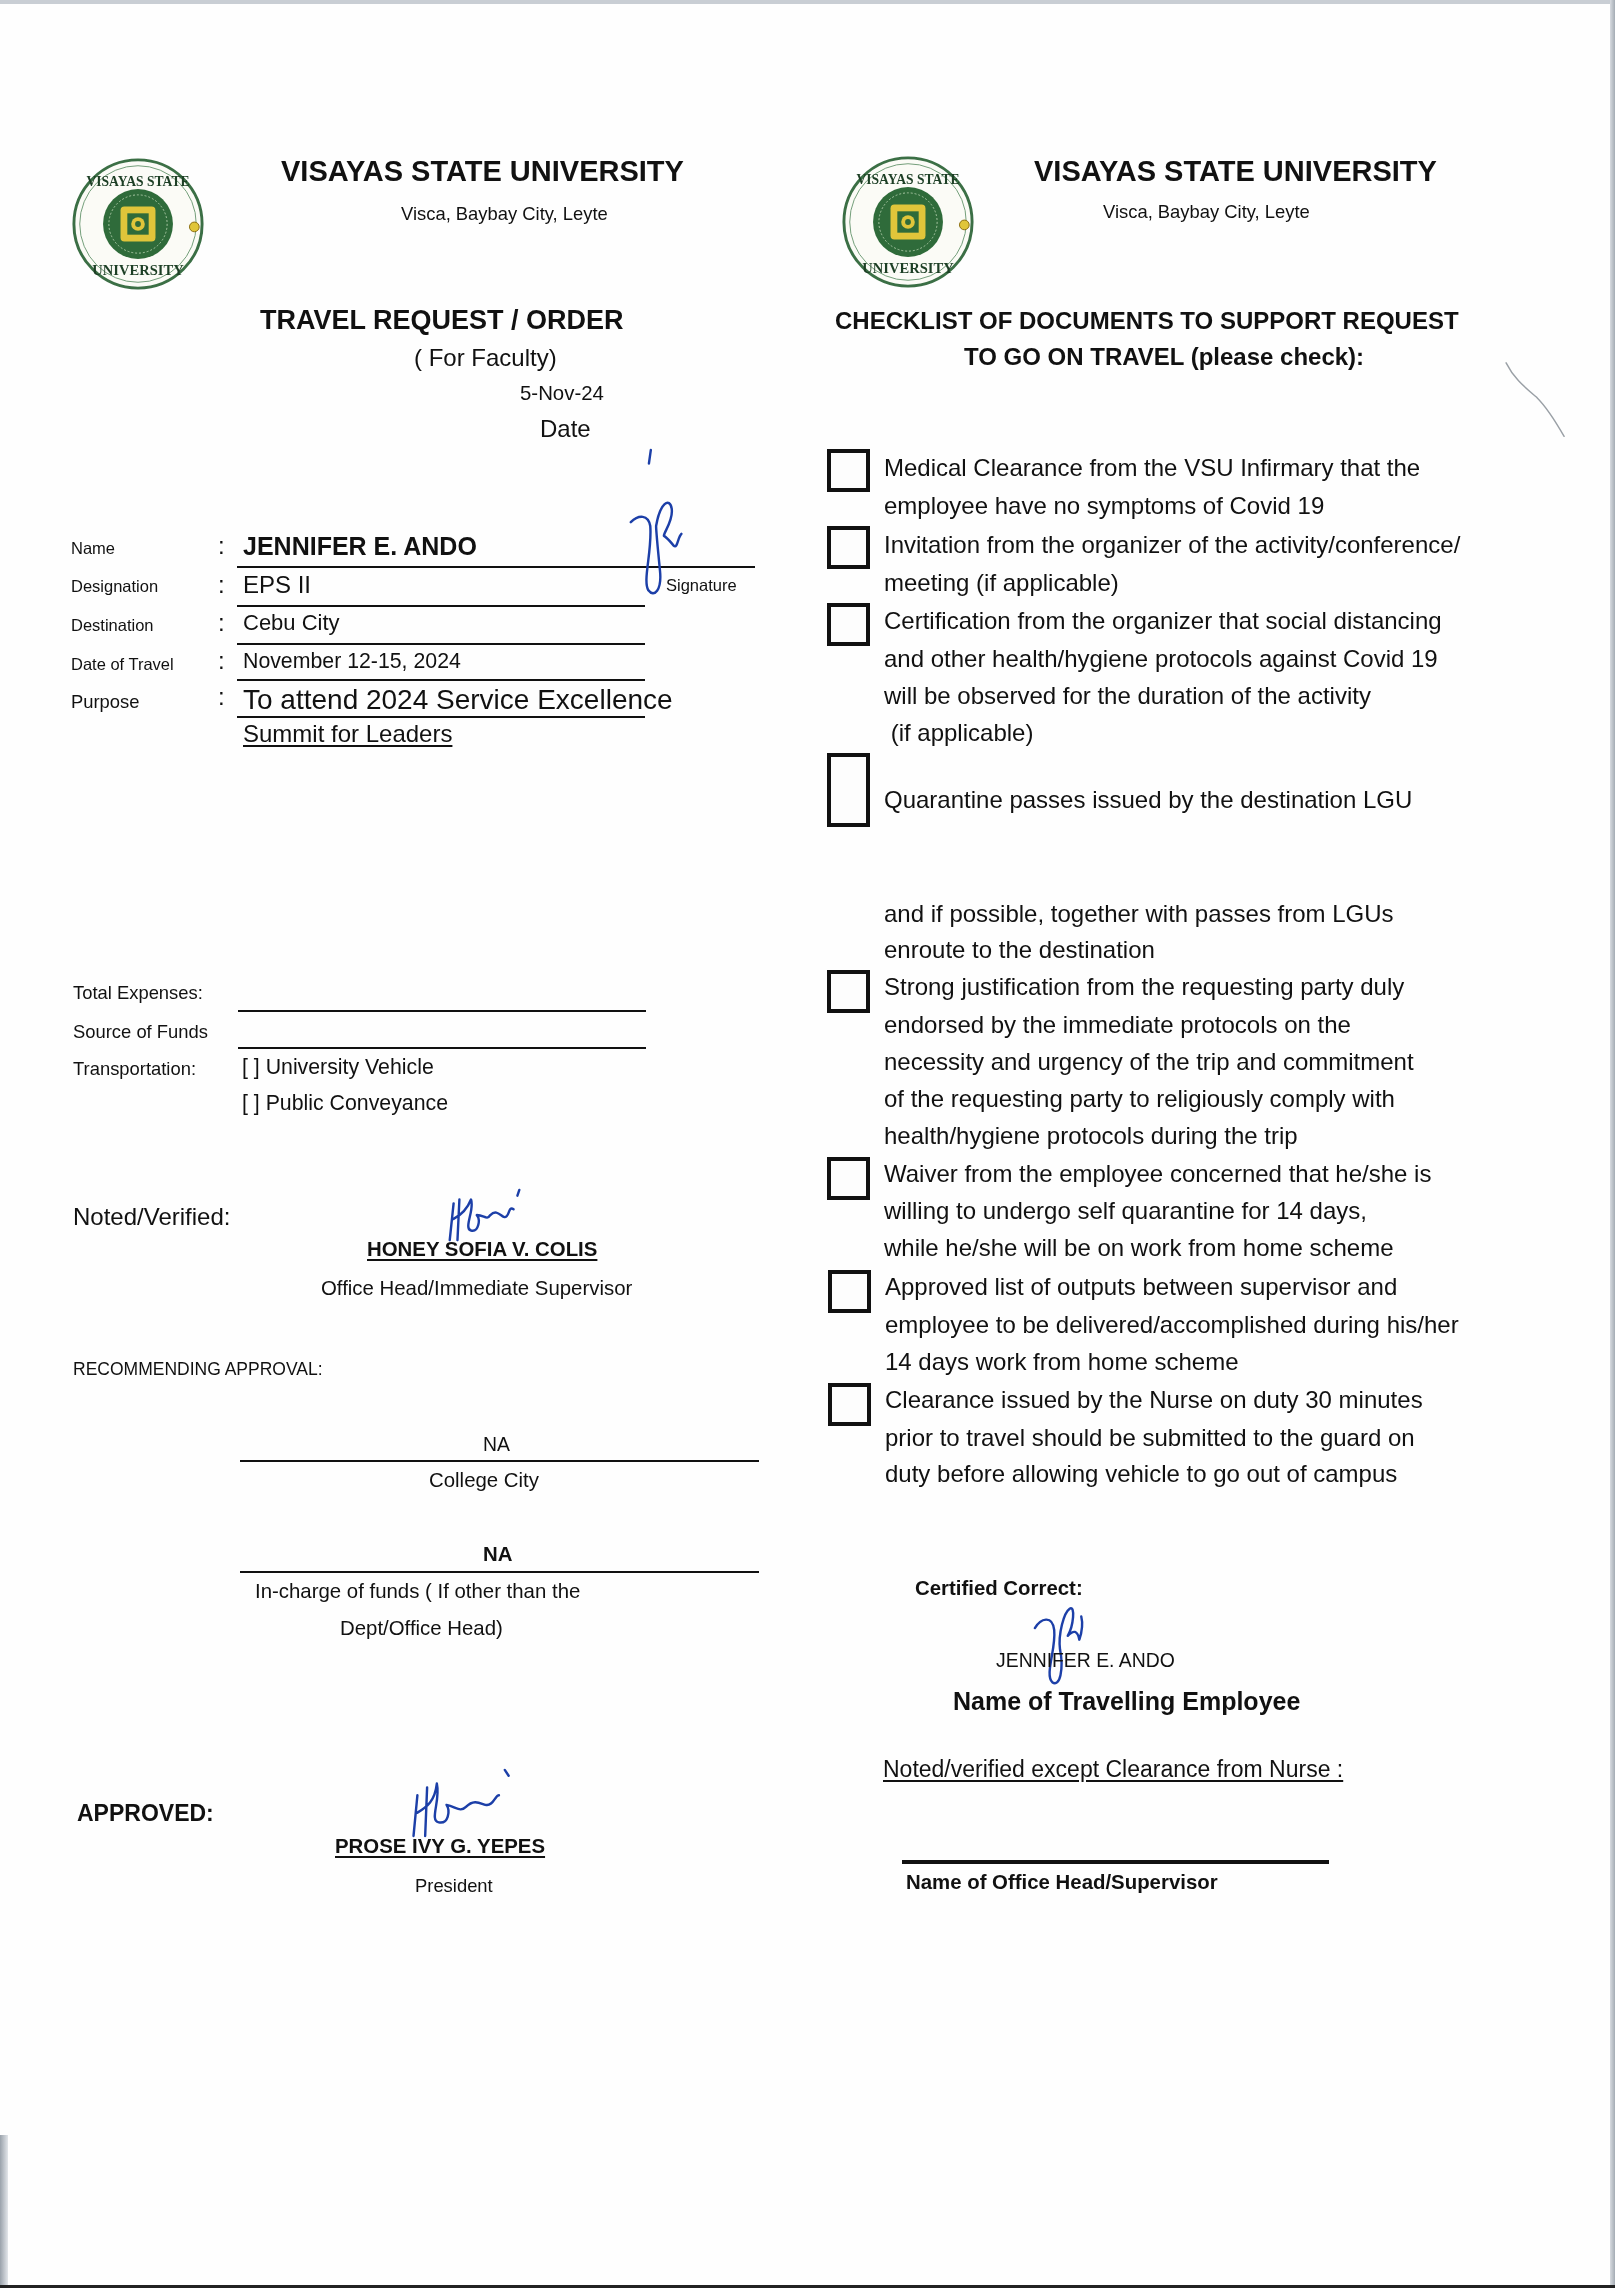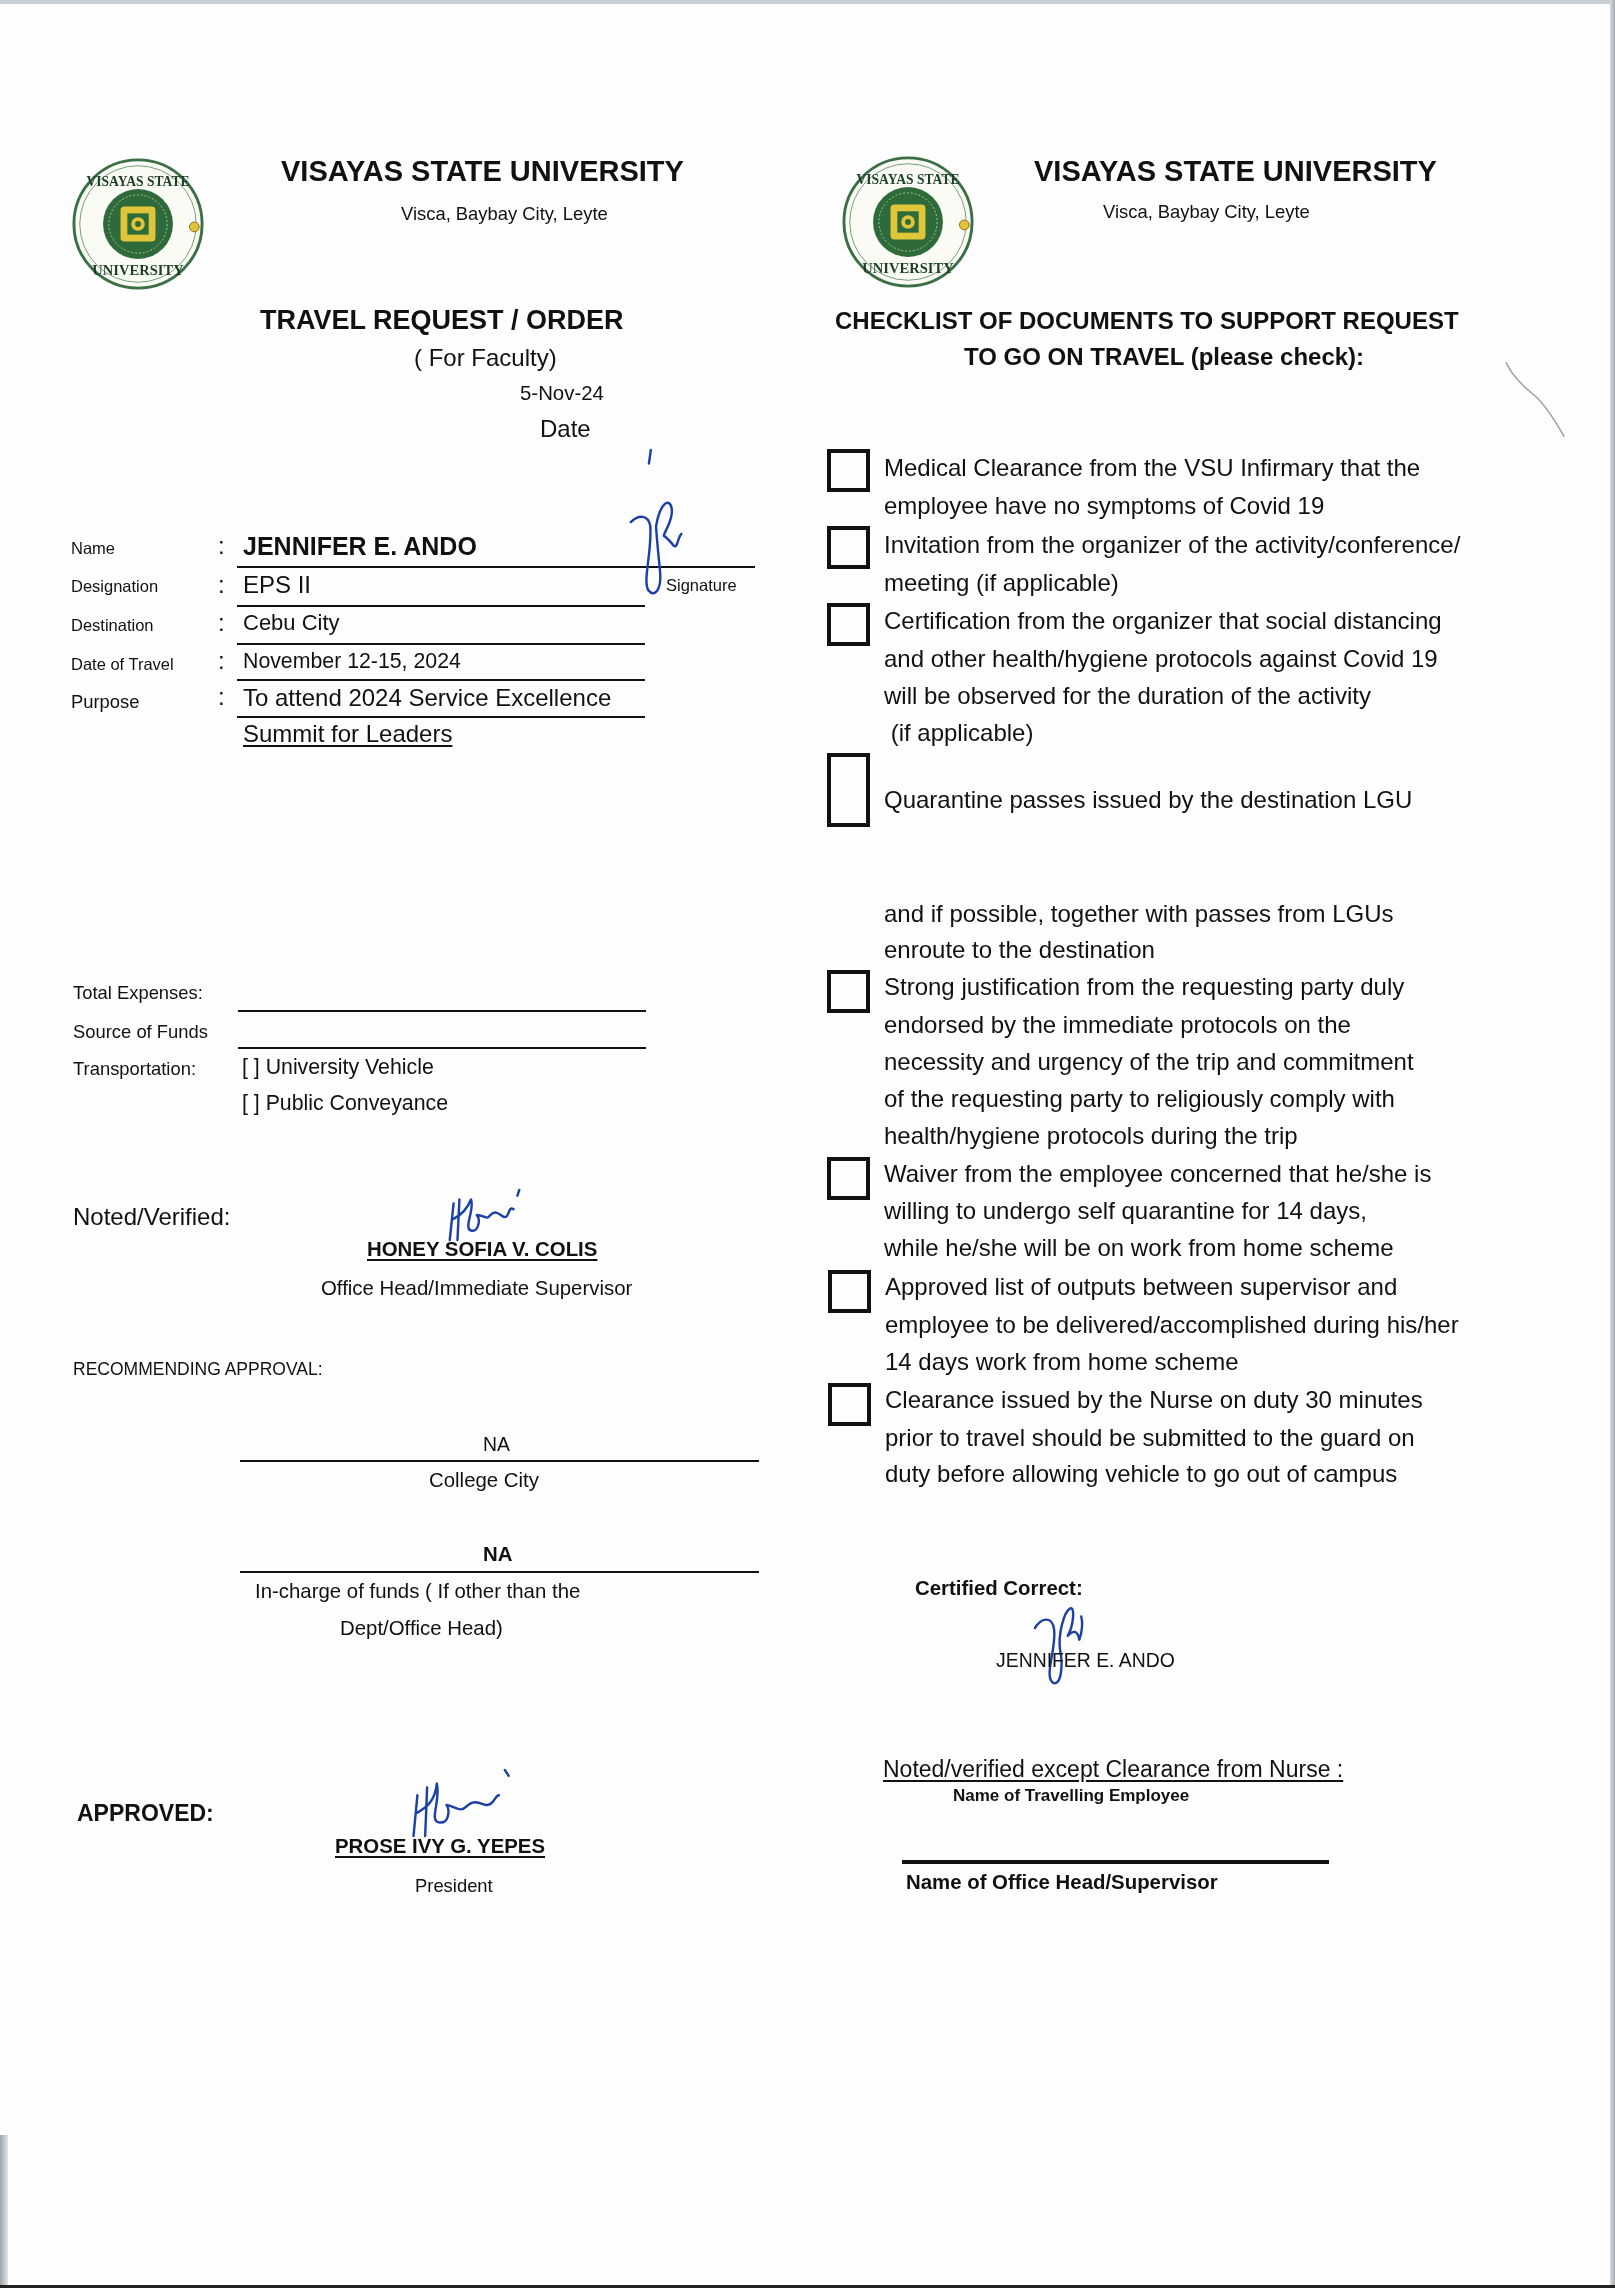--- a/index.html
+++ b/index.html
@@ -85,21 +85,21 @@
   <div class="abs" style="left:243px; top:610px; font-size:22px;">Cebu City</div>
   <div class="line" style="left:237px; top:643px; width:408px;"></div>
 
   <div class="abs" style="left:71px; top:655px; font-size:16.5px;">Date of Travel</div>
   <div class="abs" style="left:218px; top:647px; font-size:24px;">:</div>
   <div class="abs" style="left:243px; top:649px; font-size:21.3px;">November 12-15, 2024</div>
   <div class="line" style="left:237px; top:679px; width:408px;"></div>
 
   <div class="abs" style="left:71px; top:691px; font-size:18.4px;">Purpose</div>
   <div class="abs" style="left:218px; top:683px; font-size:24px;">:</div>
-  <div class="abs" style="left:243px; top:684px; font-size:24px;">To attend 2024 Service Excellence</div>
+  <div class="abs" style="left:243px; top:684px; font-size:28px;">To attend 2024 Service Excellence</div>
   <div class="line" style="left:237px; top:716px; width:408px;"></div>
   <div class="abs u" style="left:243px; top:720px; font-size:24px;">Summit for Leaders</div>
 
   <div class="abs" style="left:73px; top:982px; font-size:18.4px;">Total Expenses:</div>
   <div class="line" style="left:238px; top:1010px; width:408px;"></div>
   <div class="abs" style="left:73px; top:1021px; font-size:18.4px;">Source of Funds</div>
   <div class="line" style="left:238px; top:1047px; width:408px;"></div>
   <div class="abs" style="left:73px; top:1058px; font-size:18.4px;">Transportation:</div>
   <div class="abs" style="left:242px; top:1055px; font-size:21.3px;">[ ] University Vehicle</div>
   <div class="abs" style="left:242px; top:1091px; font-size:21.3px;">[ ] Public Conveyance</div>
@@ -196,19 +196,19 @@
   <div class="checkbox" style="left:828px; top:1383px;"></div>
   <div class="abs" style="left:885px; top:1386px; font-size:24px;">Clearance issued by the Nurse on duty 30 minutes</div>
   <div class="abs" style="left:885px; top:1424px; font-size:24px;">prior to travel should be submitted to the guard on</div>
   <div class="abs" style="left:885px; top:1460px; font-size:24px;">duty before allowing vehicle to go out of campus</div>
 
   <div class="abs bold" style="left:915px; top:1577px; font-size:20.4px;">Certified Correct:</div>
   <svg class="sig" style="left:1031px; top:1601px;" width="58" height="87" viewBox="0 0 60 90">
     <path d="M4 28 C10 18 22 14 24 30 C26 50 14 76 22 84 C30 90 34 70 30 50 C28 34 34 12 40 8 C46 4 44 26 38 36 C44 30 48 30 50 40 C52 34 54 24 52 16"></path>
   </svg>
   <div class="abs" style="left:996px; top:1649px; font-size:19.4px;">JENNIFER E. ANDO</div>
-  <div class="abs bold" style="left:953px; top:1786px; font-size:17px;">Name of Travelling Employee</div>
+  <div class="abs bold" style="left:953px; top:1687px; font-size:25px;">Name of Travelling Employee</div>
 
   <div class="abs u" style="left:883px; top:1756px; font-size:23px;">Noted/verified except Clearance from Nurse :</div>
   <div class="line thick" style="left:902px; top:1860px; width:427px;"></div>
   <div class="abs bold" style="left:906px; top:1871px; font-size:20.4px;">Name of Office Head/Supervisor</div>
 </section>
 
 
 </body></html>

